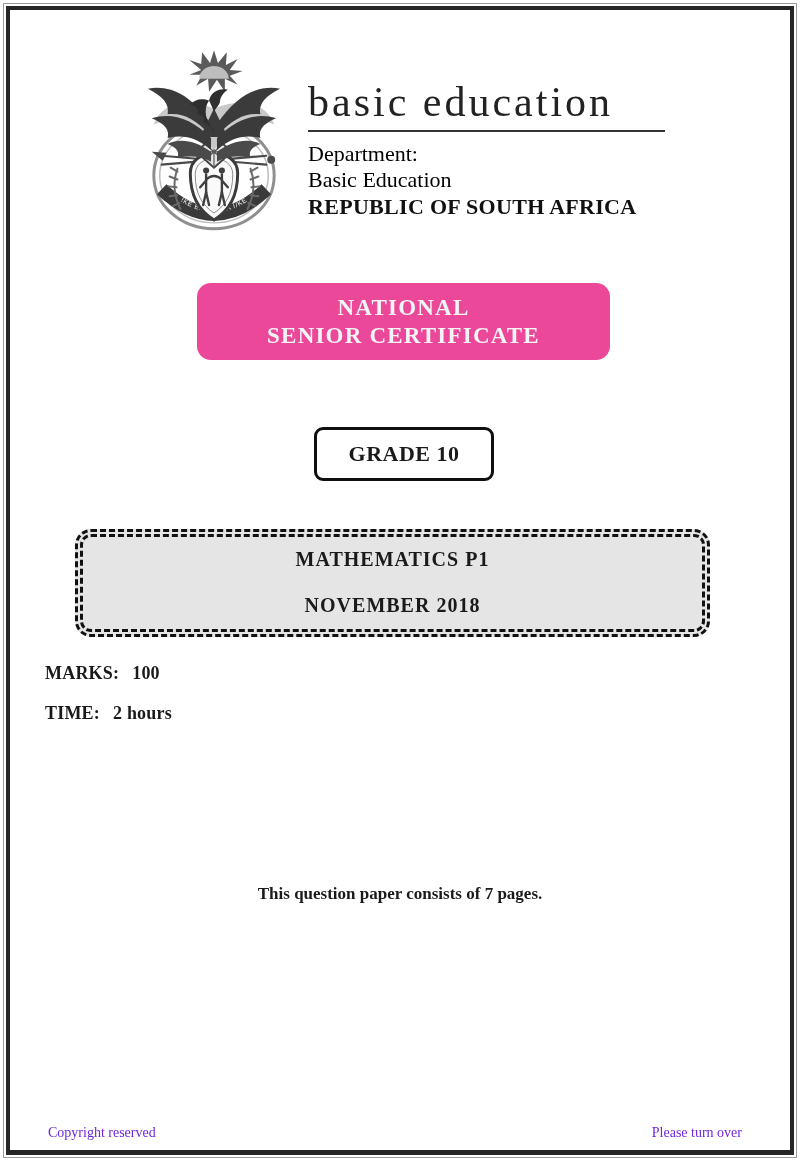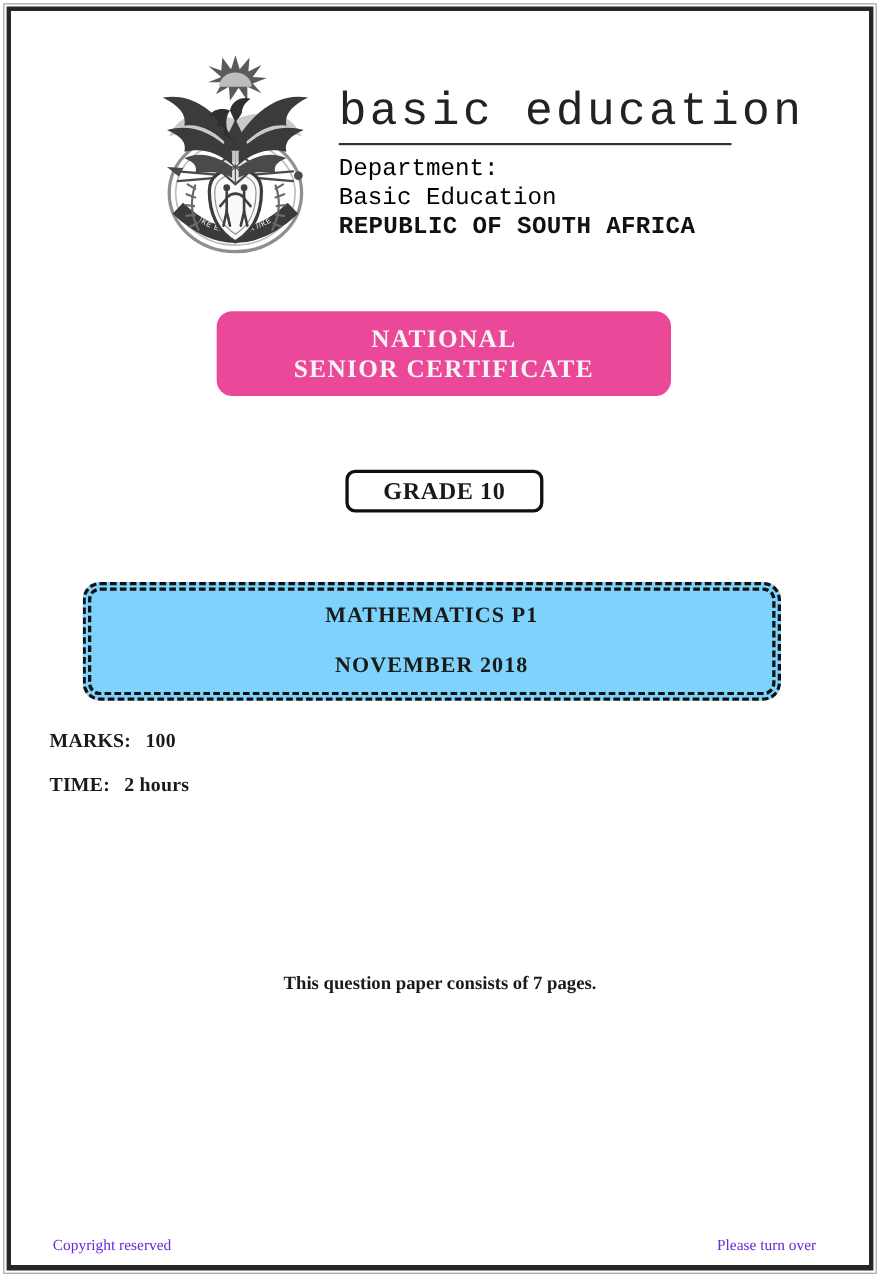--- a/index.html
+++ b/index.html
@@ -24,21 +24,21 @@
   }
 
   
   .masthead {
     position: absolute; left: 140px; top: 45px;
     display: flex; align-items: flex-start;
   }
   .logo-wrap { width: 148px; height: 188px; flex: 0 0 auto; }
   .masthead-text {
     margin-left: 20px; padding-top: 36px;
-    font-family: Liberation Mono, monospace;
+    font-family: Liberation Serif, serif;
   }
   .brand {
     font-size: 42px; letter-spacing: 3px; font-weight: 400;
     color: #222; line-height: 1;
   }
   .brand-rule {
     width: 357px; height: 0;
     border-top: 2px solid #333;
     margin: 7px 0 9px 0;
   }
@@ -58,34 +58,34 @@
     color: #f5f5f5;
   }
   .nsc-line {
     font-size: 23px; font-weight: 700; letter-spacing: 1.2px;
     line-height: 28px; text-align: center;
   }
 
   
   .grade-badge {
     position: absolute; left: 314px; top: 427px;
-    width: 180px; height: 39px; box-sizing: border-box;
+    width: 180px; height: 54px; box-sizing: border-box;
     border: 3px solid #101010; border-radius: 9px;
     display: flex; align-items: center; justify-content: center;
     font-size: 22px; font-weight: 700; letter-spacing: 0.5px;
     background: #fff;
   }
 
   
   .subject-box {
     position: absolute; left: 75px; top: 529px;
     width: 635px; box-sizing: border-box;
     border: 3px dashed #111; border-radius: 16px;
     padding: 2px;
-    background: #7dd3fc;
+    background: #e5e5e5;
   }
   .subject-box-inner {
     border: 3px dashed #111; border-radius: 11px;
     padding: 10px 10px 12px 10px;
     text-align: center;
   }
   .subject-line {
     font-size: 20px; font-weight: 700; letter-spacing: 1px;
     line-height: 24px;
   }

